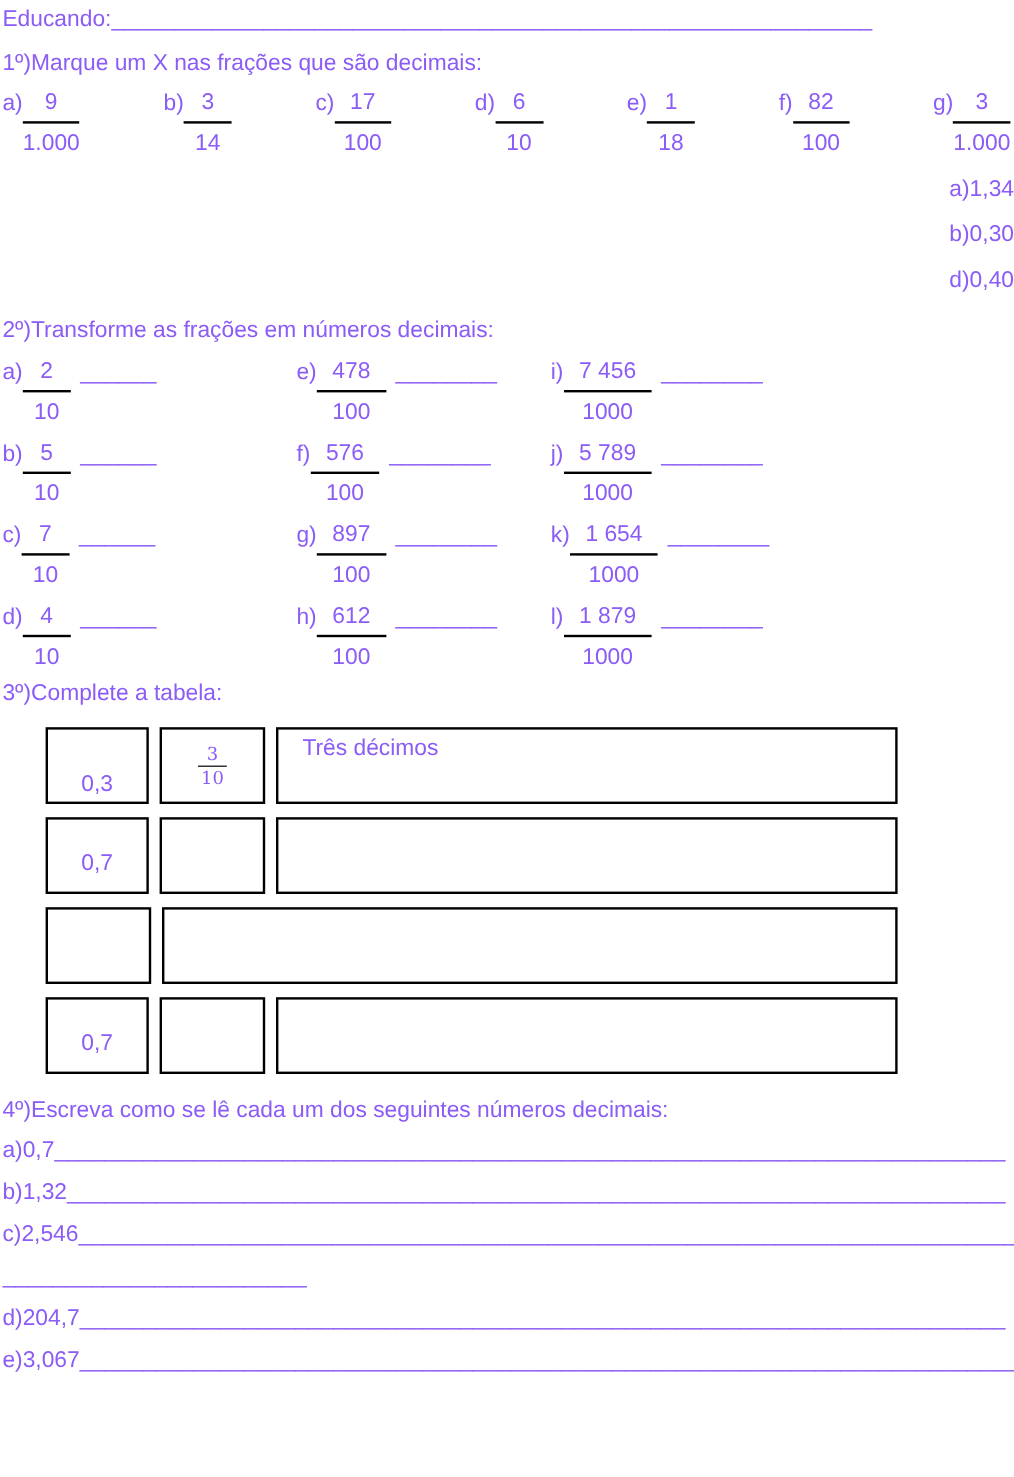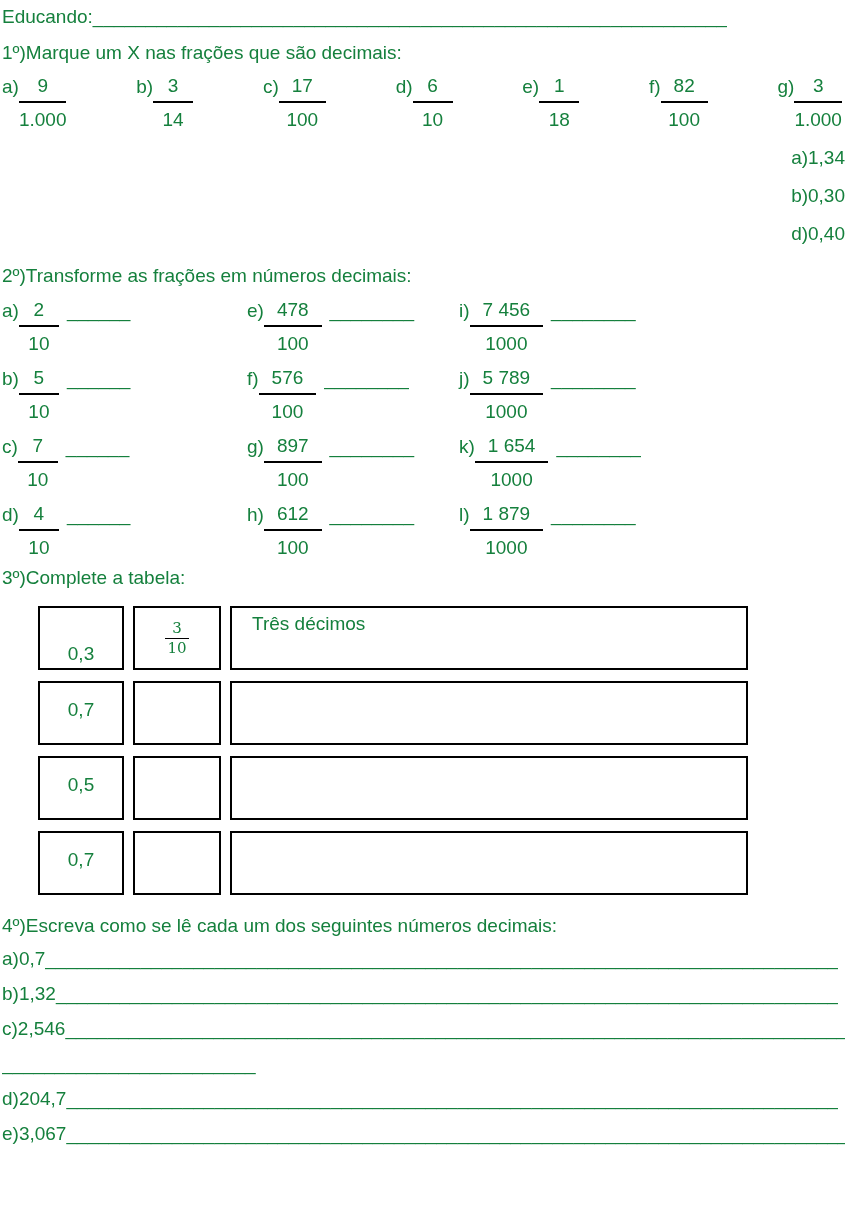--- a/index.html
+++ b/index.html
@@ -1,21 +1,21 @@
 <!DOCTYPE html>
 <html><head>
 <meta charset="utf-8">
 <style>
   html,body { margin:0; padding:0; background:#fff; }
   .page {
     position:relative;
     width:845px; height:1231px;
     box-sizing:border-box;
     background:#fff;
-    color:#15803d;
+    color:#8b5cf6;
     font-family:"Liberation Sans", sans-serif;
     font-size:19px;
     overflow:hidden;
     padding:3px 0 0 2px;
   }
   .nowrap { white-space:nowrap; overflow:hidden; }
   .blank-text { white-space:pre; letter-spacing:0; }
 
   .edu-line { line-height:28px; margin-bottom:7px; }
   .sec-title { line-height:29px; }
@@ -35,21 +35,21 @@
   
   .q3-grid { display:grid; grid-template-columns:245px 212px auto; row-gap:7px; margin-top:6px; margin-bottom:2px; }
   .q3-item { display:flex; align-items:flex-start; }
   .fblank { line-height:29px; margin-left:8px; }
 
   
   .t3 { margin:14px 0 0 36px; width:710px; }
   .t3-row { display:flex; gap:9px; margin-bottom:11px; }
   .t3-cell { border:2px solid #000; box-sizing:border-box; height:64px; }
   .t3-c1 { width:86px; display:flex; justify-content:center; align-items:flex-end; padding-bottom:3px; }
-  .t3-c1.top { align-items:flex-start; padding-top:16px; }
+  .t3-c1.top { align-items:center; padding-top:16px; }
   .t3-c2 { width:88px; display:flex; justify-content:center; align-items:center; }
   .t3-c3 { flex:1; padding:5px 0 0 20px; }
   .sfrac { font-family:"DejaVu Serif", serif; font-size:15px; text-align:center; }
   .sfrac .n { display:block; border-bottom:1.5px solid #000; padding:0 7px 1px; line-height:17px; }
   .sfrac .d { display:block; padding-top:1px; line-height:17px; }
 
   
   .q5-title { margin-top:16px; line-height:30px; }
   .q5-line { line-height:35px; }
 </style>
@@ -240,23 +240,20 @@
     <div class="t3-row">
       <div class="t3-cell t3-c1 top">
         <span>0,7</span>
       </div>
       <div class="t3-cell t3-c2"></div>
       <div class="t3-cell t3-c3">
         <span></span>
       </div>
     </div>
     <div class="t3-row">
-      <div class="t3-cell t3-c1 top">
-        <span>0,5</span>
-      </div>
       <div class="t3-cell t3-c2"></div>
       <div class="t3-cell t3-c3">
         <span></span>
       </div>
     </div>
     <div class="t3-row">
       <div class="t3-cell t3-c1 top">
         <span>0,7</span>
       </div>
       <div class="t3-cell t3-c2"></div>

